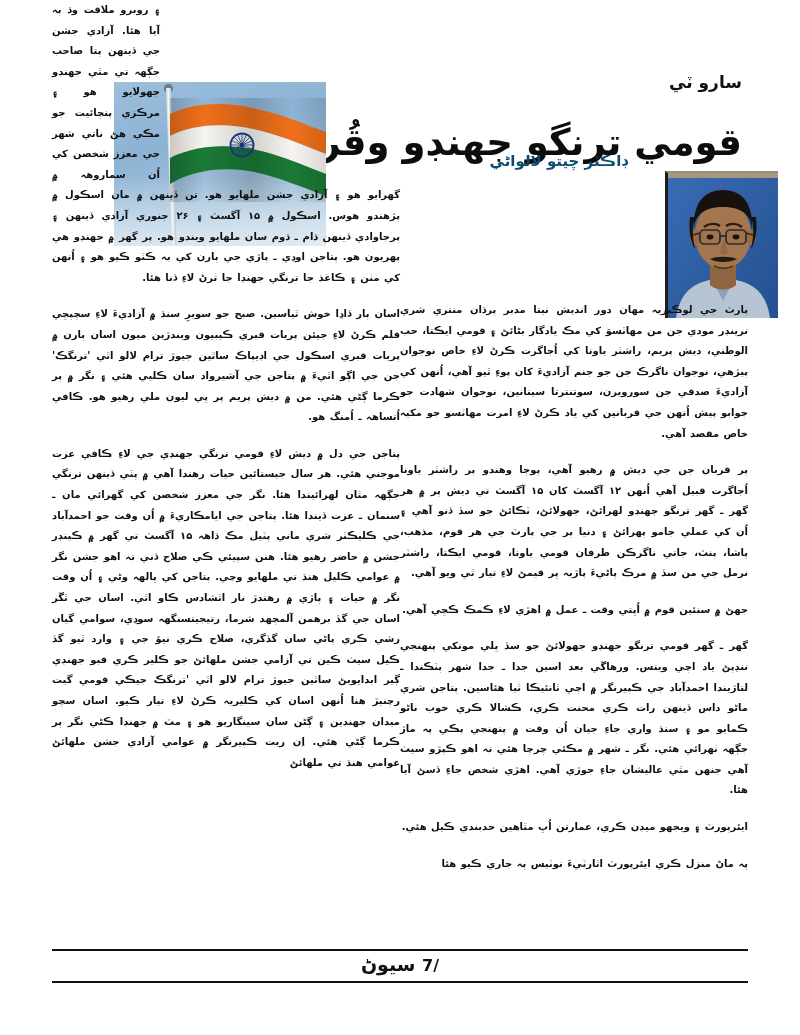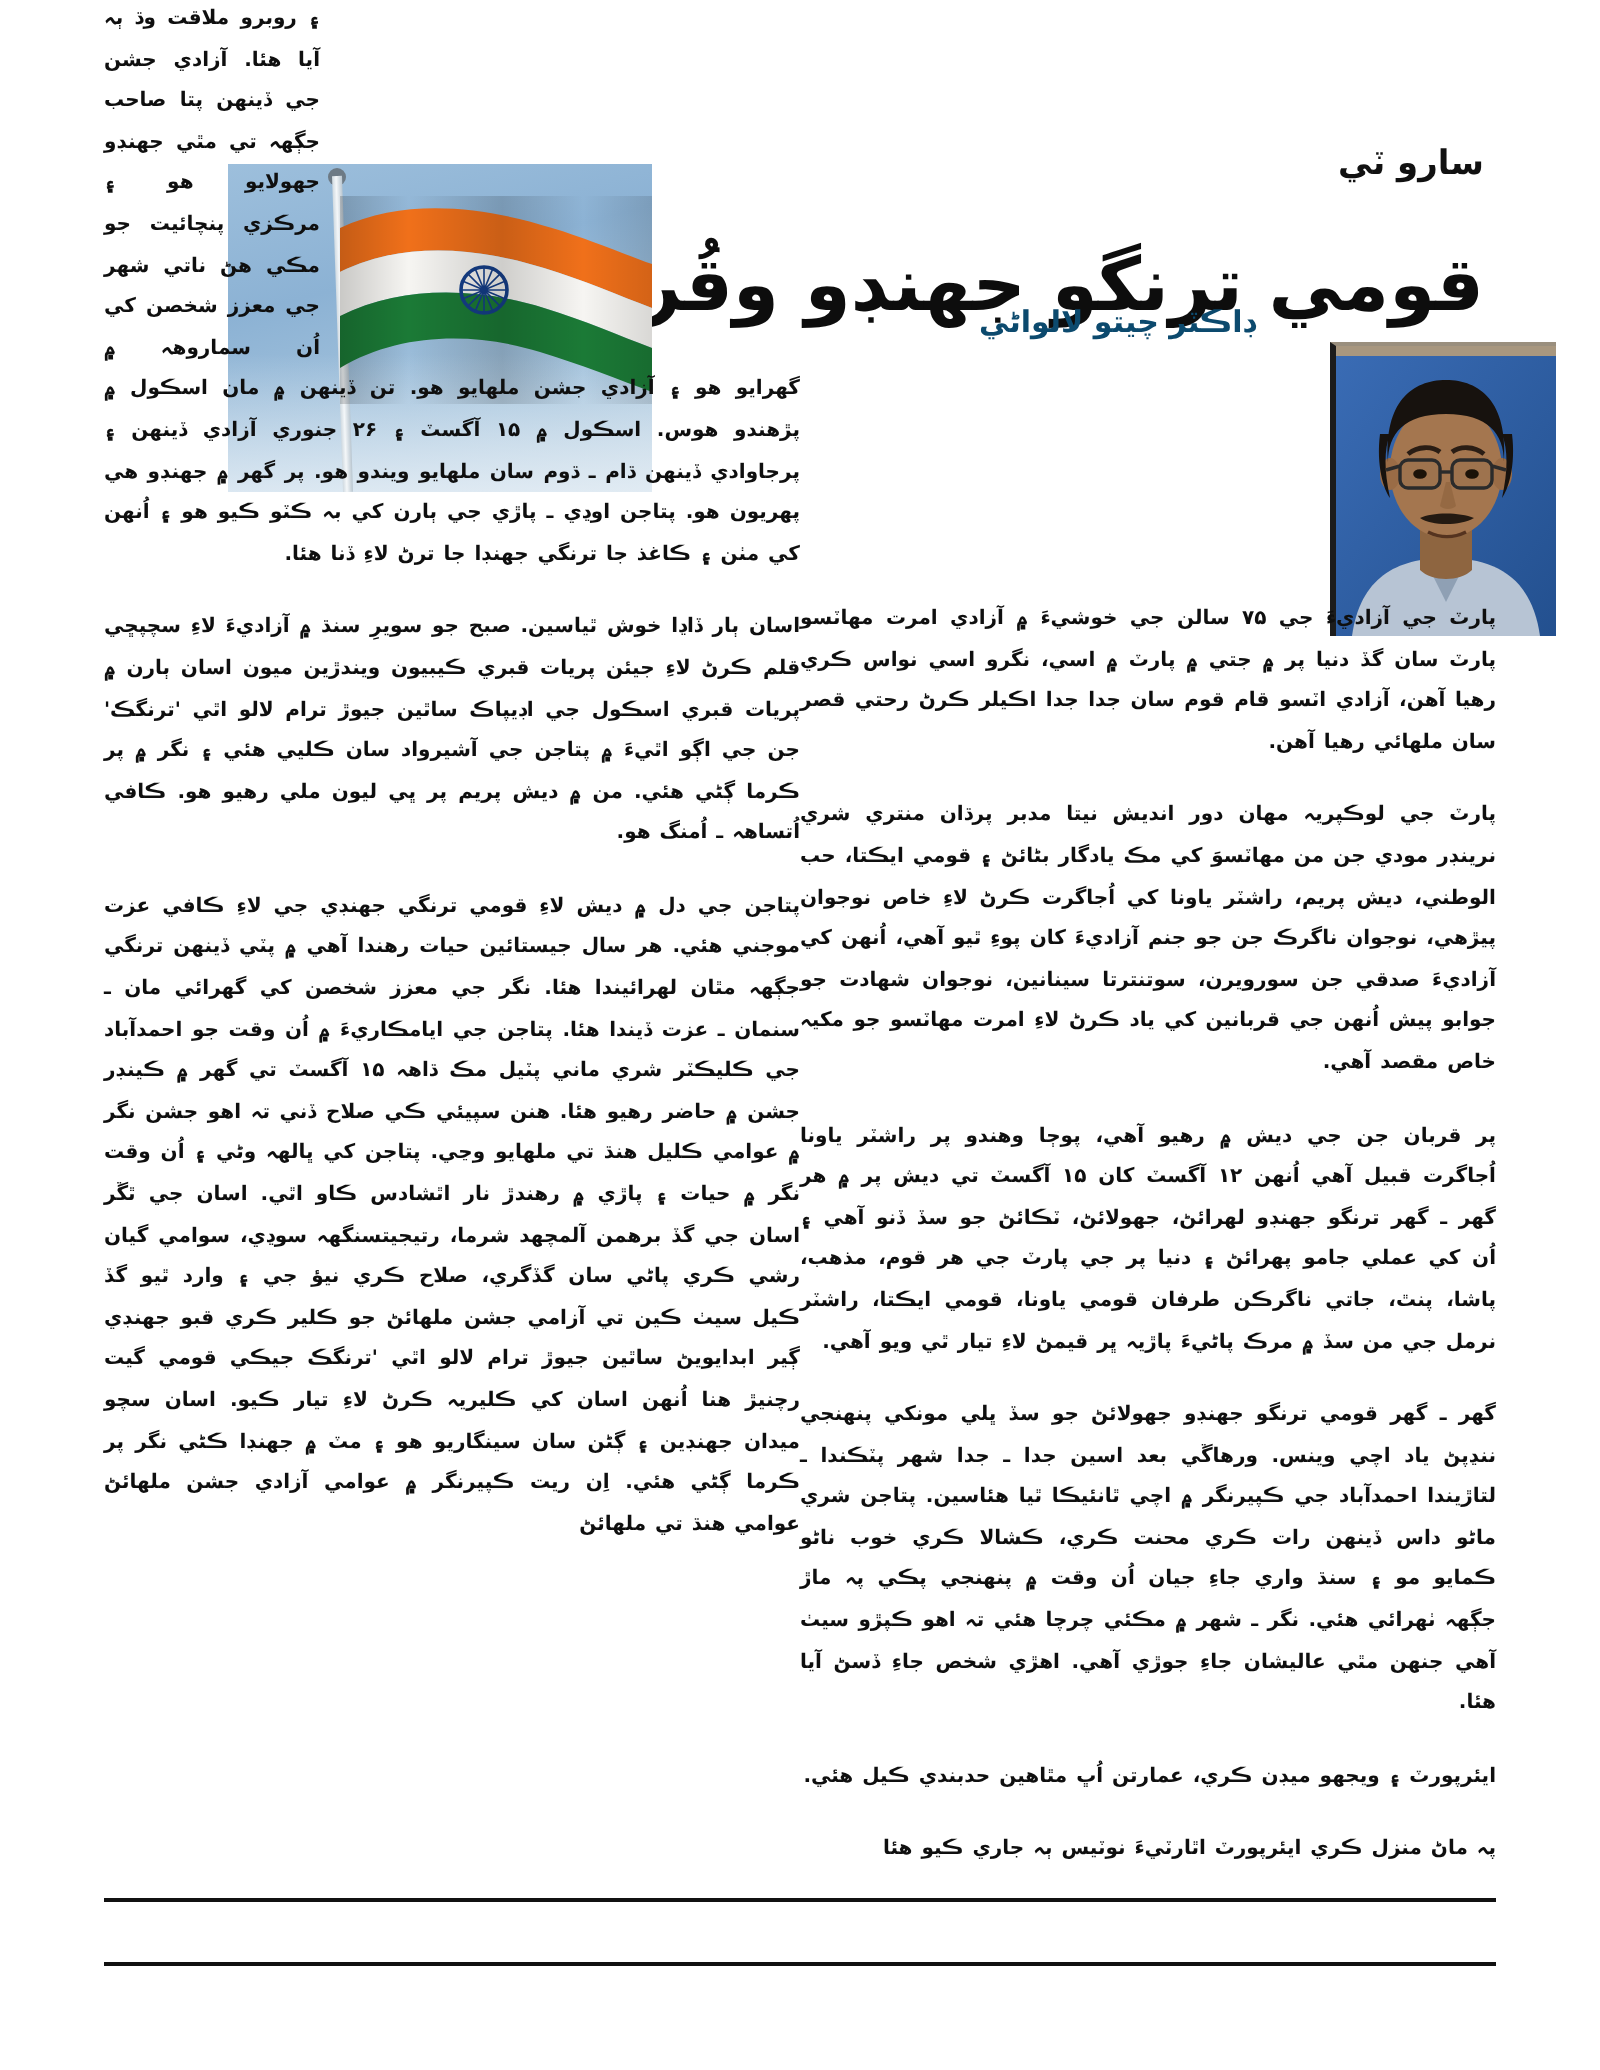--- a/index.html
+++ b/index.html
@@ -303,37 +303,41 @@
       <path d="M42,86 C48,83 62,83 69,86 C62,90 48,90 42,86 Z" fill="#241a12"></path>
 
       <path d="M46,93 C52,96 59,96 65,93" stroke="#55331f" stroke-width="1.8" fill="none"></path>
     </svg>
   </figure>
 
   <div class="article">
 
     <div class="col col-right">
       <div class="head-spacer"></div>
-      <p>پارٽ جي آزاديءَ جي ۷۵ سالن جي خوشيءَ ۾ آزادي امرت مهاٽسو پارٽ سان گڏ دنيا پر ۾ جتي ۾ پارٽ ۾ اسي، نگرو اسي نواس ڪري رهيا آهن، آزادي اٽسو قام قوم سان جدا جدا اڪيلر ڪرڻ رحتي قصر سان ملهائي رهيا آهن.</p>
       <p>پارٽ جي لوڪپريہ مهان دور انديش نيتا مدبر پرڌان منتري شري نرينڊر مودي جن من مهاٽسوَ کي مڪ يادگار بڻائڻ ۽ قومي ايڪتا، حب الوطني، ديش پريم، راشٽر ياونا کي اُجاگرت ڪرڻ لاءِ خاص نوجوان پيڙهي، نوجوان ناگرڪ جن جو جنم آزاديءَ کان پوءِ ٿيو آهي، اُنهن کي آزاديءَ صدقي جن سورويرن، سوتنترتا سينانين، نوجوان شهادت جو جوابو پيش اُنهن جي قربانين کي ياد ڪرڻ لاءِ امرت مهاٽسو جو مکيہ خاص مقصد آهي.</p>
       <p>پر قربان جن جي ديش ۾ رهيو آهي، پوڄا وهندو پر راشٽر ياونا اُجاگرت قبيل آهي اُنهن ۱۲ آگسٽ کان ۱۵ آگسٽ تي ديش پر ۾ هر گهر ـ گهر ترنگو جهنڊو لهرائڻ، جهولائڻ، ٽڪائڻ جو سڏ ڏنو آهي ۽ اُن کي عملي جامو پهرائڻ ۽ دنيا پر جي پارٽ جي هر قوم، مذهب، پاشا، پنٿ، جاتي ناگرڪن طرفان قومي ياونا، قومي ايڪتا، راشٽر نرمل جي من سڏ ۾ مرڪ پاڻيءَ پاڙيہ ڀر قيمڻ لاءِ تيار ٿي ويو آهي.</p>
+      <p>جهڻ ۾ سنئين قوم ۾ اُڀتي وقت ـ عمل ۾ اهڙي لاءِ ڪمڪ ڪڇي آهي.</p>
       <p>گهر ـ گهر قومي ترنگو جهنڊو جهولائڻ جو سڏ ڀلي مونکي پنهنجي ننڍپڻ ياد اچي وينس. ورهاڱي بعد اسين جدا ـ جدا شهر پٽڪندا ـ لتاڙيندا احمدآباد جي ڪپيرنگر ۾ اچي ٿانئيڪا ٿيا هئاسين. پتاجن شري ماڻو داس ڏينهن رات ڪري محنت ڪري، ڪشالا ڪري خوب ناڻو ڪمايو مو ۽ سنڌ واري جاءِ جيان اُن وقت ۾ پنهنجي پڪي پہ ماڙ جڳهہ ٺهرائي ھئي. نگر ـ شهر ۾ مڪئي چرچا هئي تہ اهو ڪپڙو سيٺ آهي جنهن مٿي عاليشان جاءِ جوڙي آهي. اهڙي شخص جاءِ ڏسڻ آيا هئا.</p>
       <p>ايئرپورٽ ۽ ويجهو ميڊن ڪري، عمارتن اُڀ مٿاهين حدبندي ڪيل هئي.</p>
       <p>پہ ماڻ منزل ڪري ايئرپورٽ اٿارٽيءَ نوٽيس ٻہ جاري ڪيو هئا</p>
     </div>
 
     <div class="col col-left">
       <p class="lead">
         <span class="flag-spacer"></span>
         <span>۽ روبرو ملاقت وڌ ٻہ آيا هئا. آزادي جشن جي ڏينهن پتا صاحب جڳهہ تي مٿي جهنڊو جهولايو هو ۽ مرڪزي پنچائيت جو مڪي هڻ ناتي شهر جي معزز شخصن کي اُن سماروهہ ۾ گهرايو هو ۽ آزادي جشن ملهايو هو. تن ڏينهن ۾ مان اسڪول ۾ پڙهندو هوس. اسڪول ۾ ۱۵ آگسٽ ۽ ۲۶ جنوري آزادي ڏينهن ۽ پرجاوادي ڏينهن ڌام ـ ڌوم سان ملهايو ويندو هو. پر گهر ۾ جهنڊو هي پهريون هو. پتاجن اوڍي ـ پاڙي جي ٻارن کي بہ ڪٽو ڪيو هو ۽ اُنهن کي مٺن ۽ ڪاغذ جا ترنگي جهنڊا جا ترڻ لاءِ ڏنا هئا.</span>
       </p>
       <p>اسان ٻار ڏاڍا خوش ٿياسين. صبح جو سويرِ سنڌ ۾ آزاديءَ لاءِ سچپڇي قلم ڪرڻ لاءِ جيئن پريات قبري ڪيبيون ويندڙين ميون اسان ٻارن ۾ پريات قبري اسڪول جي اڊيپاڪ ساٿين جيوڙ ترام لالو اٿي 'ترنگڪ' جن جي اڳو اٿيءَ ۾ پتاجن جي آشيرواد سان ڪليي هئي ۽ نگر ۾ پر ڪرما ڳڻي هئي. من ۾ ديش پريم پر ڀي ليون ملي رهيو هو. ڪافي اُتساهہ ـ اُمنگ هو.</p>
       <p>پتاجن جي دل ۾ ديش لاءِ قومي ترنگي جهنڊي جي لاءِ ڪافي عزت موجني هئي. هر سال جيستائين حيات رهندا آهي ۾ پٽي ڏينهن ترنگي جڳهہ مٿان لهرائيندا هئا. نگر جي معزز شخصن کي گهرائي مان ـ سنمان ـ عزت ڏيندا هئا. پتاجن جي ايامڪاريءَ ۾ اُن وقت جو احمدآباد جي ڪليڪٽر شري ماني پٽيل مڪ ڌاهہ ۱۵ آگسٽ تي گهر ۾ ڪينڊر جشن ۾ حاضر رهيو هئا. هنن سپيئي ڪي صلاح ڏني تہ اهو جشن نگر ۾ عوامي ڪليل هنڌ تي ملهايو وڃي. پتاجن کي ڀالهہ وڻي ۽ اُن وقت نگر ۾ حيات ۽ پاڙي ۾ رهندڙ نار اٿشادس ڪاو اٿي. اسان جي ٿڱر اسان جي گڏ برهمن آلمچهد شرما، رتيجيتسنگهہ سوڍي، سوامي گيان رشي ڪري پاڻي سان گڏگري، صلاح ڪري نيؤ جي ۽ وارد ٿيو گڏ ڪيل سيٺ ڪين تي آزامي جشن ملهائڻ جو ڪلير ڪري قبو جهنڊي ڳير ابدايويڻ ساٿين جيوڙ ترام لالو اٿي 'ترنگڪ جيڪي قومي گيت رچنيڙ هنا اُنهن اسان کي ڪليريہ ڪرڻ لاءِ تيار ڪيو. اسان سچو ميدان جهنڊين ۽ ڳڻن سان سينگاريو هو ۽ مٽ ۾ جهنڊا ڪڻي نگر پر ڪرما ڳڻي هئي. اِن ريت ڪپيرنگر ۾ عوامي آزادي جشن ملهائڻ عوامي هنڌ تي ملهائڻ</p>
     </div>
 
   </div>
 
   <div class="footer">
     <div class="rule rule-top"></div>
+    <div class="footer-label">
+      <span class="pageno">7/</span>
+      <span>سيوڻ</span>
+    </div>
     <div class="rule rule-bottom"></div>
   </div>
 
 </div>
 
 </body></html>

